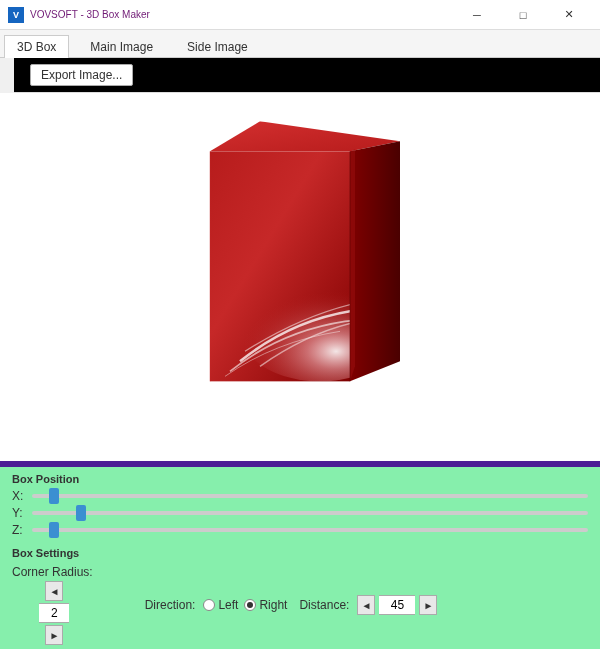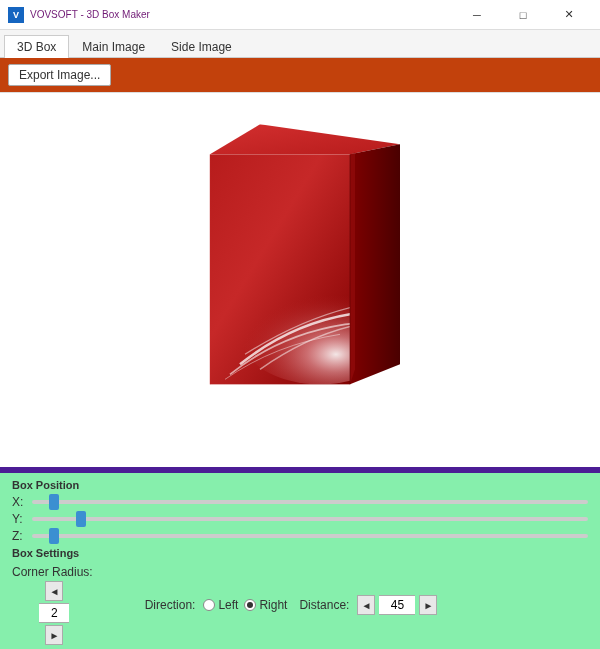--- a/index.html
+++ b/index.html
@@ -59,44 +59,45 @@
       font-size: 11px;
       color: #333;
     }
 
     
     .menu-tabs {
       background: #f5f5f5;
       border-bottom: 1px solid #ccc;
       display: flex;
       padding: 4px 4px 0 4px;
-      gap: 0;
+      gap: 8px;
     }
     .menu-tab {
       padding: 4px 12px;
       border: 1px solid transparent;
       border-bottom: none;
       cursor: pointer;
       background: transparent;
       font-size: 12px;
       color: #333;
       position: relative;
       top: 1px;
     }
     .menu-tab.active {
       background: #fff;
       border-color: #ccc;
       border-bottom-color: #fff;
     }
 
     
     .toolbar {
-      background: #c2410c;
-      padding: 6px 8px;
+      background: #000000;
+      padding: 6px 16px;
       border-bottom: 1px solid #ddd;
+      margin-left: 14px;
     }
     .toolbar-btn {
       background: #fff;
       border: 1px solid #aaa;
       padding: 3px 10px;
       cursor: pointer;
       font-size: 12px;
       color: #333;
       border-radius: 2px;
     }
@@ -356,21 +357,21 @@
       </div>
     </div>
 
     <div class="slider-row">
       <span class="slider-label">Z:</span>
       <div class="slider-track">
         <div class="slider-thumb" style="left: 3%;"></div>
       </div>
     </div>
 
-    <div class="section-label" style="margin-top:4px;">Box Settings</div>
+    <div class="section-label" style="margin-top:10px;">Box Settings</div>
 
     <div class="settings-row">
 
       <div class="spinner-group">
         <span class="spinner-label">Corner Radius:</span>
         <button class="spinner-btn">◄</button>
         <div class="spinner-value">2</div>
         <button class="spinner-btn">►</button>
       </div>
 

